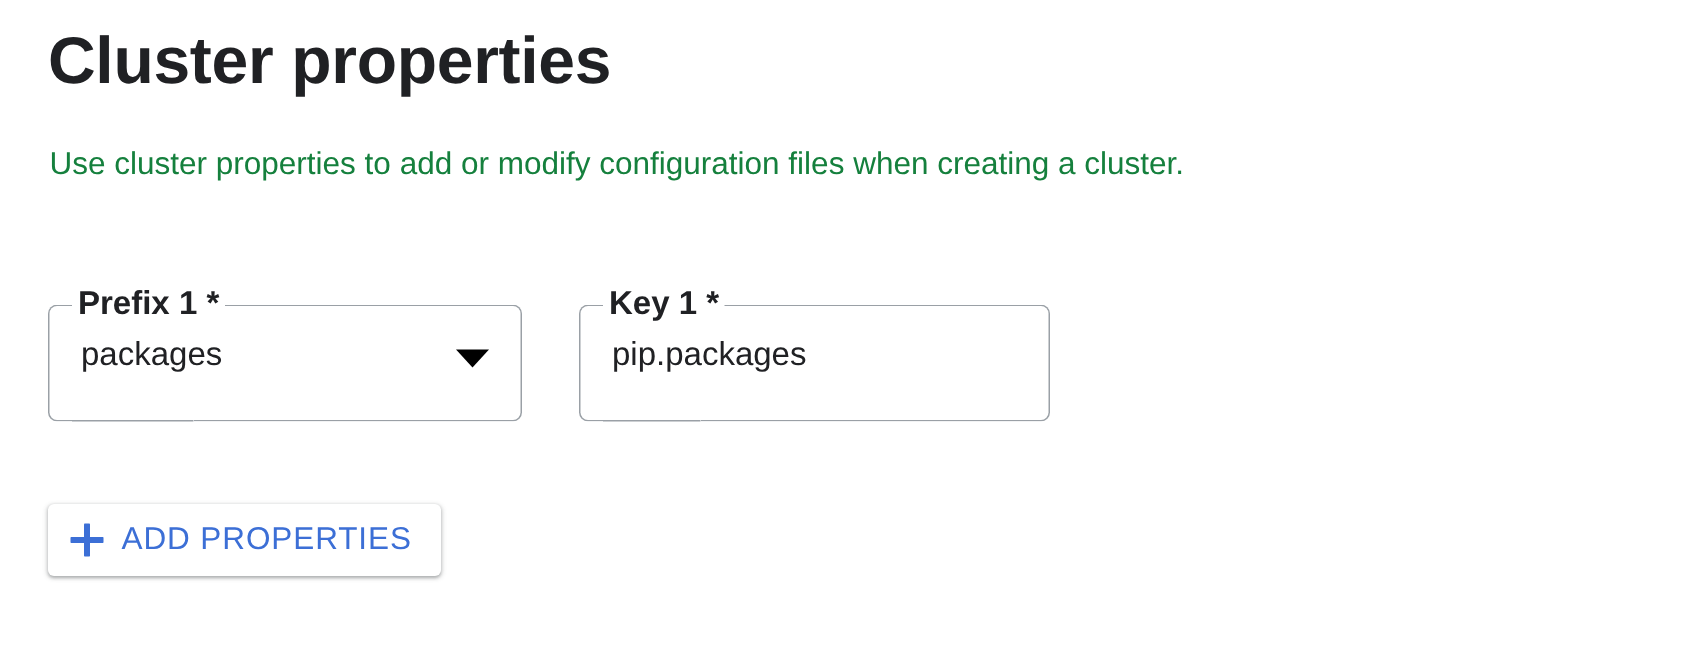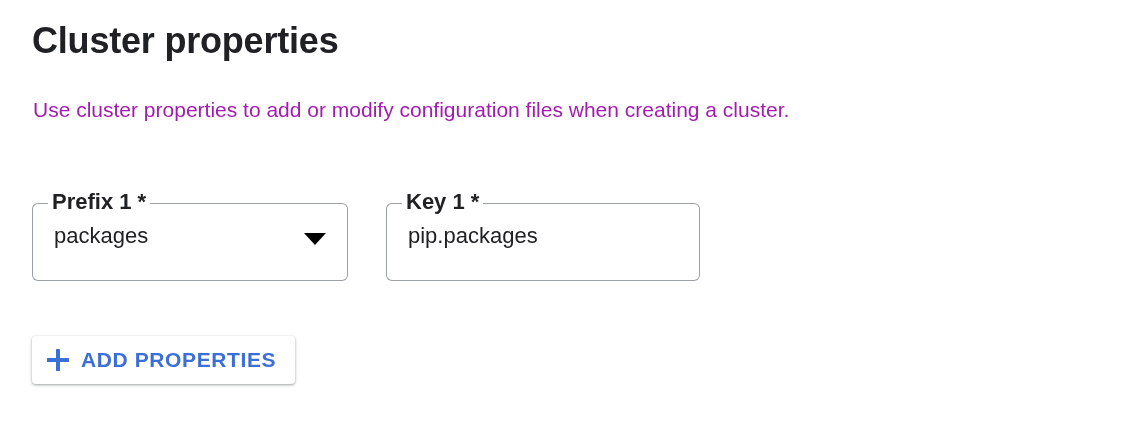--- a/index.html
+++ b/index.html
@@ -23,36 +23,36 @@
     width: 1122px;
     height: 432px;
     background: #ffffff;
   }
 
   
   .page-title {
     position: absolute;
     left: 32px;
     top: 20px;
-    font-size: 36px;
+    font-size: 44px;
     line-height: 42px;
     font-weight: 700;
     letter-spacing: -0.2px;
     color: #202124;
     white-space: nowrap;
   }
 
   .page-subtitle {
     position: absolute;
     left: 33px;
     top: 96px;
     font-size: 21px;
     line-height: 28px;
     font-weight: 400;
-    color: #a21caf;
+    color: #15803d;
     white-space: nowrap;
   }
 
   
   .form-row {
     position: absolute;
     left: 0;
     top: 0;
     width: 1122px;
     height: 432px;
@@ -185,21 +185,21 @@
     width: 4px; height: 22px;
   }
   .plus-icon::after {
     top: 9px; left: 0;
     width: 22px; height: 4px;
   }
 
   .add-button-label {
     font-size: 21px;
     line-height: 24px;
-    font-weight: 700;
+    font-weight: 400;
     letter-spacing: 0.6px;
     color: #3c6fd6;
     white-space: nowrap;
   }
 </style>
 </head>
 <body>
 
 <div class="page">
 

